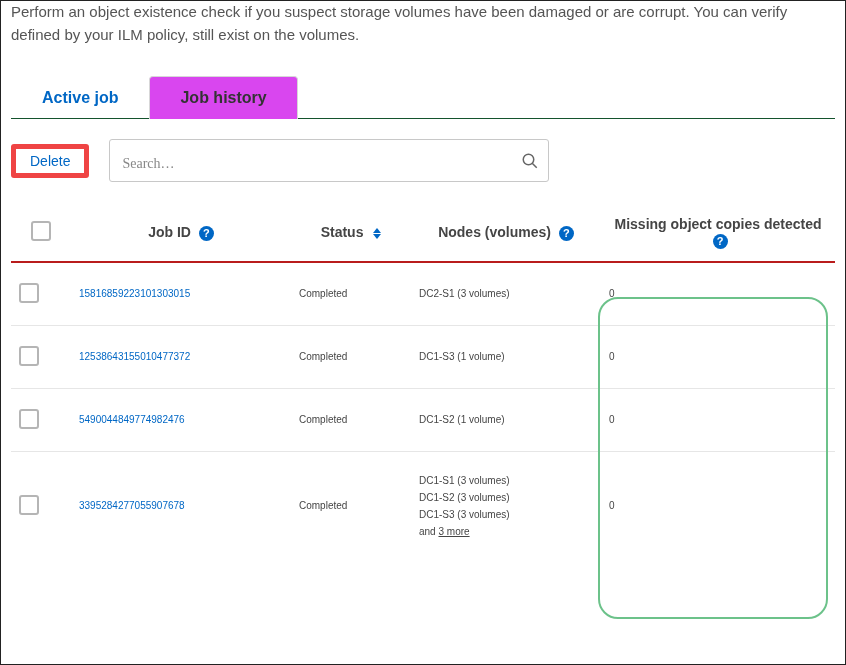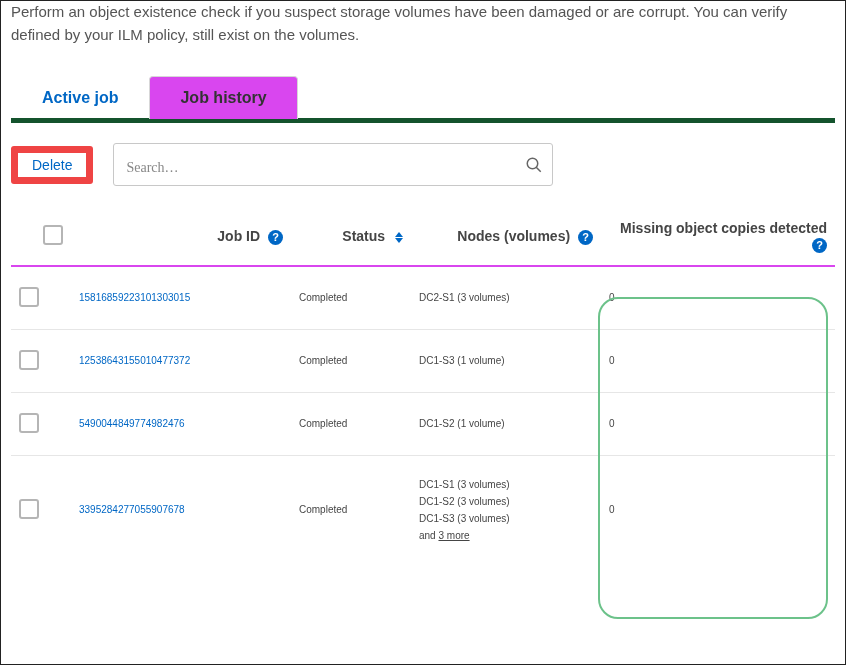--- a/index.html
+++ b/index.html
@@ -25,21 +25,21 @@
   }
   .desc {
     font-size: 15px;
     color: #555;
     line-height: 1.5;
     margin-bottom: 29px;
   }
   
   .tabs {
     display: flex;
-    border-bottom: 5px solid #14532d;
+    border-bottom: 1px solid #14532d;
     margin-bottom: 20px;
   }
   .tab {
     padding: 12px 30px;
     font-size: 16px;
     font-weight: 600;
     cursor: pointer;
     border: 1px solid transparent;
     border-bottom: none;
     position: relative;
@@ -49,21 +49,21 @@
   .tab.inactive { color: #0067c5; }
   .tab.active {
     color: #333;
     border-color: #d7d7d7;
     background: #d946ef;
     border-radius: 4px 4px 0 0;
   }
   
   .toolbar { display: flex; gap: 20px; align-items: center; margin-bottom: 22px; }
   .delete-btn {
-    border: 7px solid #ef4444;
+    border: 5px solid #ef4444;
     color: #0067c5;
     background: #fff;
     padding: 4px 14px;
     font-size: 14px;
     border-radius: 3px;
     cursor: pointer;
   }
   .search-wrap {
     position: relative;
     width: 440px;
@@ -85,26 +85,26 @@
     transform: translateY(-50%);
     width: 18px; height: 18px;
     color: #666;
   }
   
   table {
     width: 100%;
     border-collapse: collapse;
   }
   thead th {
-    text-align: right;
+    text-align: center;
     font-size: 14px;
     font-weight: 700;
     color: #454545;
     padding: 12px 8px;
-    border-bottom: 2px solid #d946ef;
+    border-bottom: 2px solid #b91c1c;
     vertical-align: middle;
   }
   tbody td {
     font-size: 10px;
     color: #454545;
     padding: 20px 8px;
     border-bottom: 1px solid #e6e6e6;
     vertical-align: middle;
     margin-left: 20px;
   }

